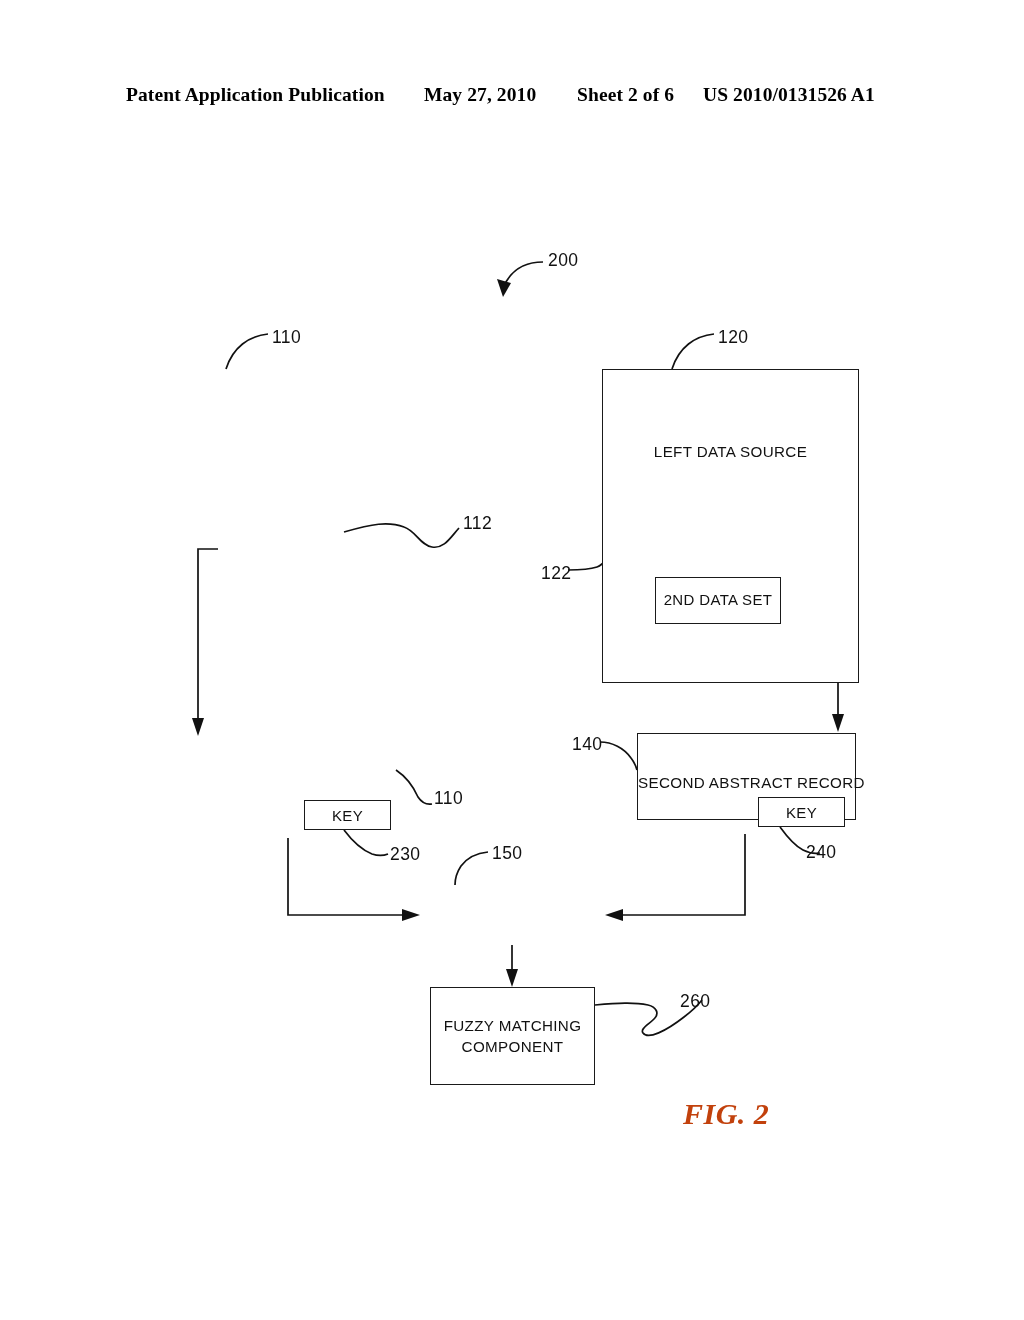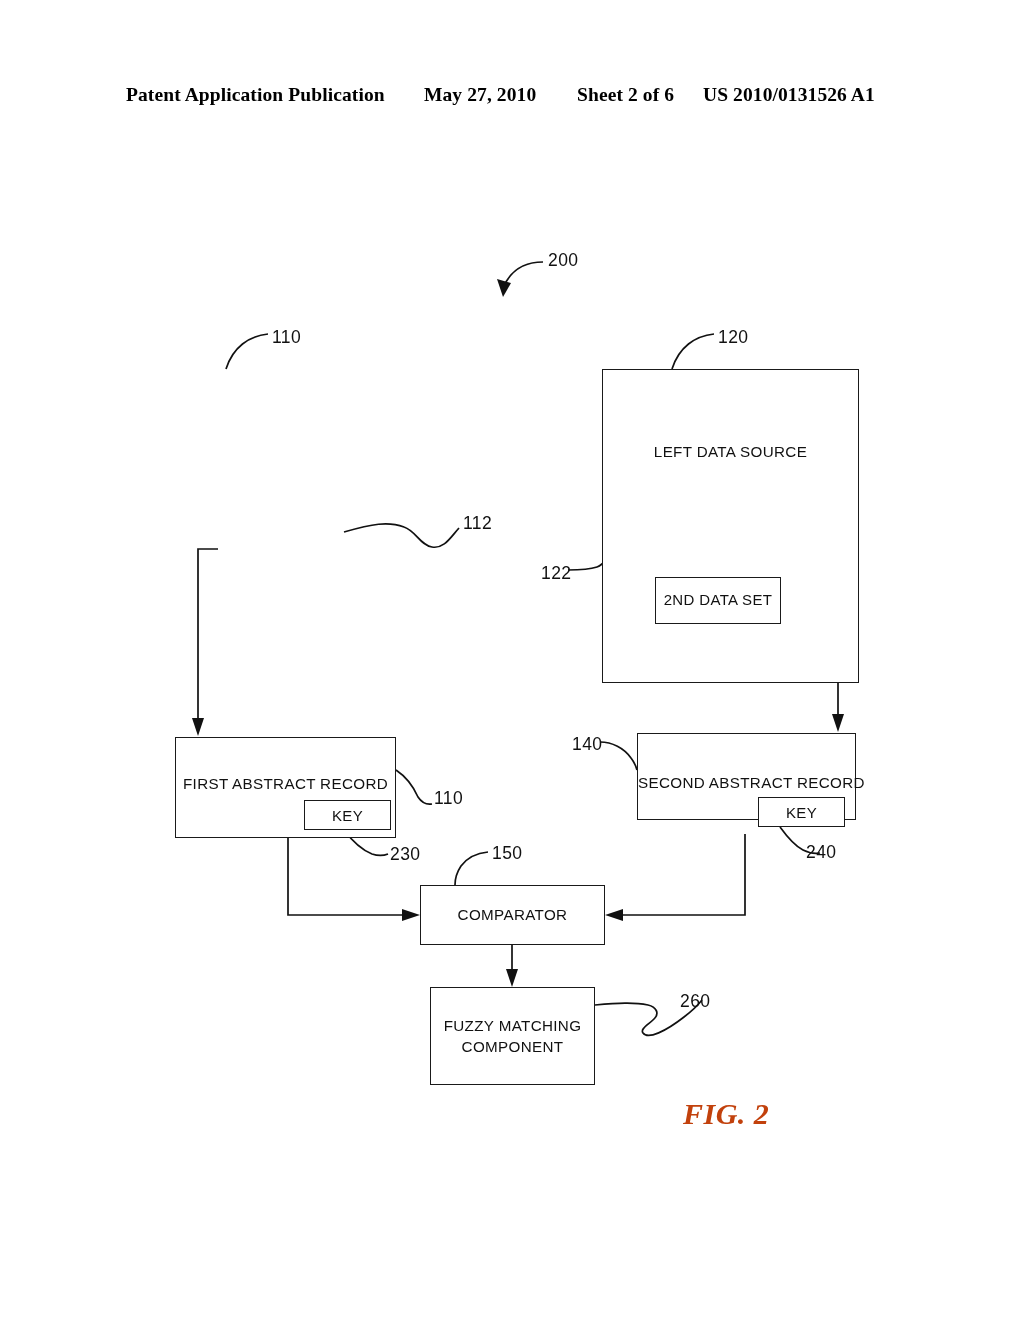--- a/index.html
+++ b/index.html
@@ -200,39 +200,33 @@
 
   <div class="fig-box" id="box-left-data-source">
     <span class="box-label">LEFT DATA SOURCE</span>
   </div>
 
 
   <div class="fig-box" id="box-second-data-set">
     <span class="box-label">2ND DATA SET</span>
   </div>
 
-  <div class="fig-box" id="box-first-abstract-record">
-    <span class="box-label">FIRST ABSTRACT RECORD</span>
-  </div>
 
   <div class="fig-box" id="box-first-key">
     <span class="box-label">KEY</span>
   </div>
 
   <div class="fig-box" id="box-second-abstract-record">
     <span class="box-label">SECOND ABSTRACT RECORD</span>
   </div>
 
   <div class="fig-box" id="box-second-key">
     <span class="box-label">KEY</span>
   </div>
 
-  <div class="fig-box" id="box-comparator">
-    <span class="box-label">COMPARATOR</span>
-  </div>
 
   <div class="fig-box" id="box-fuzzy-matching">
     <span class="box-label two-line">
       <span>FUZZY MATCHING</span><br>
       <span>COMPONENT</span>
     </span>
   </div>
 
   <span class="ref-num" id="ref-200">200</span>
   <span class="ref-num" id="ref-110">110</span>

